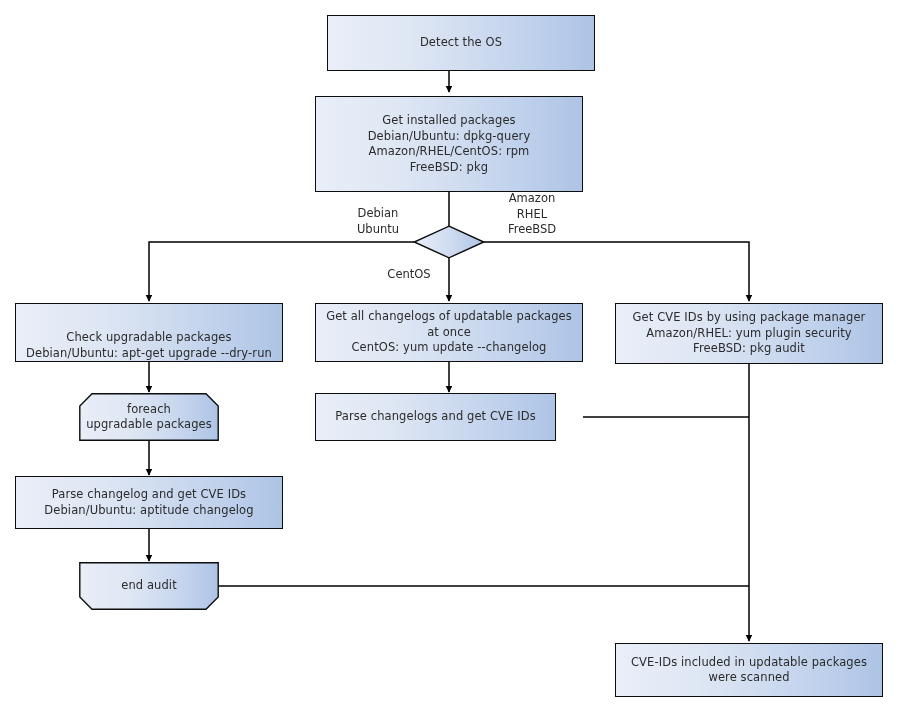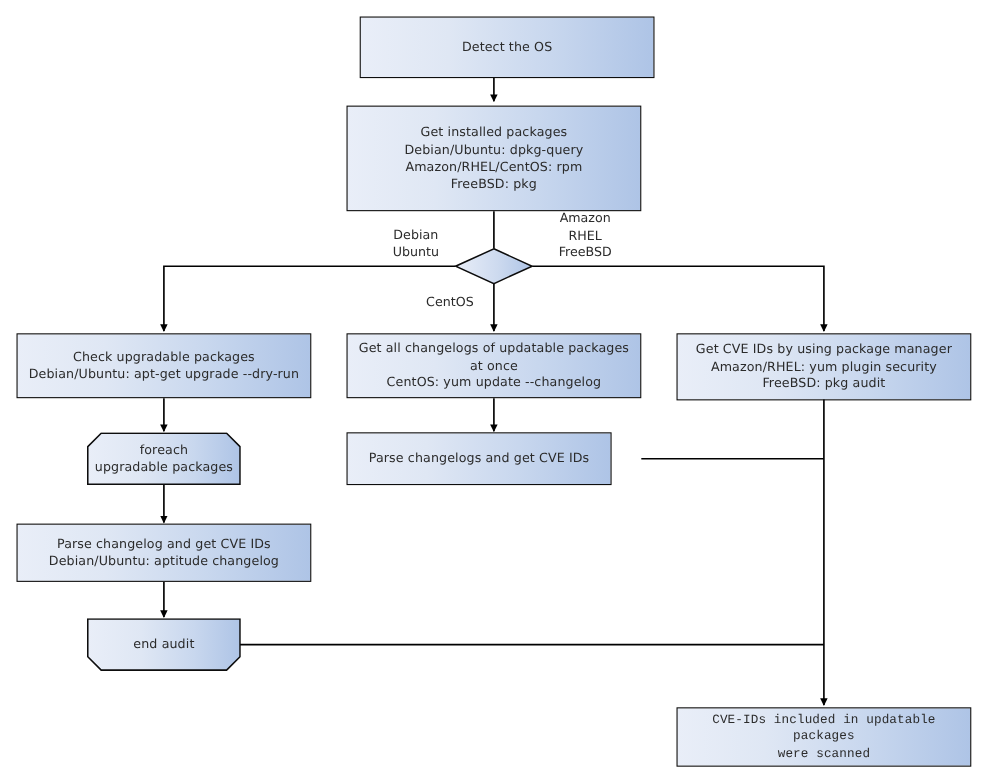--- a/index.html
+++ b/index.html
@@ -142,21 +142,21 @@
 
   <div class="edge-label" style="left:343px; top:206px; width:70px;">Debian
 Ubuntu</div>
 
   <div class="edge-label" style="left:492px; top:191px; width:80px;">Amazon
 RHEL
 FreeBSD</div>
 
   <div class="edge-label" style="left:379px; top:267px; width:60px;">CentOS</div>
 
-  <div class="node" style="left:15px; top:303px; width:268px; height:59px;">
+  <div class="node" style="left:15px; top:303px; width:268px; height:59px;align-items:flex-end;">
     <span>Check upgradable packages
 Debian/Ubuntu: apt-get upgrade --dry-run</span>
   </div>
 
   <div class="node" style="left:315px; top:303px; width:268px; height:59px;">
     <span>Get all changelogs of updatable packages at once
 CentOS: yum update --changelog</span>
   </div>
 
   <div class="node" style="left:615px; top:303px; width:268px; height:61px;">
@@ -198,18 +198,18 @@
           <stop offset="35%" stop-color="#dfe7f4"></stop>
           <stop offset="70%" stop-color="#c8d7ee"></stop>
           <stop offset="100%" stop-color="#aec4e6"></stop>
         </linearGradient>
       </defs>
       <path d="M0.8,0.8 L139.2,0.8 L139.2,35 L127,47.2 L13,47.2 L0.8,35 z" fill="url(#lgrad2)" stroke="#0d0d0d" stroke-width="1.4"></path>
     </svg>
     <span class="loop-label">end audit</span>
   </div>
 
-  <div class="node" style="left:615px; top:643px; width:268px; height:54px;font-family:Liberation Mono, monospace;">
+  <div class="node" style="left:615px; top:643px; width:268px; height:54px;">
     <span>CVE-IDs included in updatable packages
 were scanned</span>
   </div>
 
 </div>
 
 </body></html>

